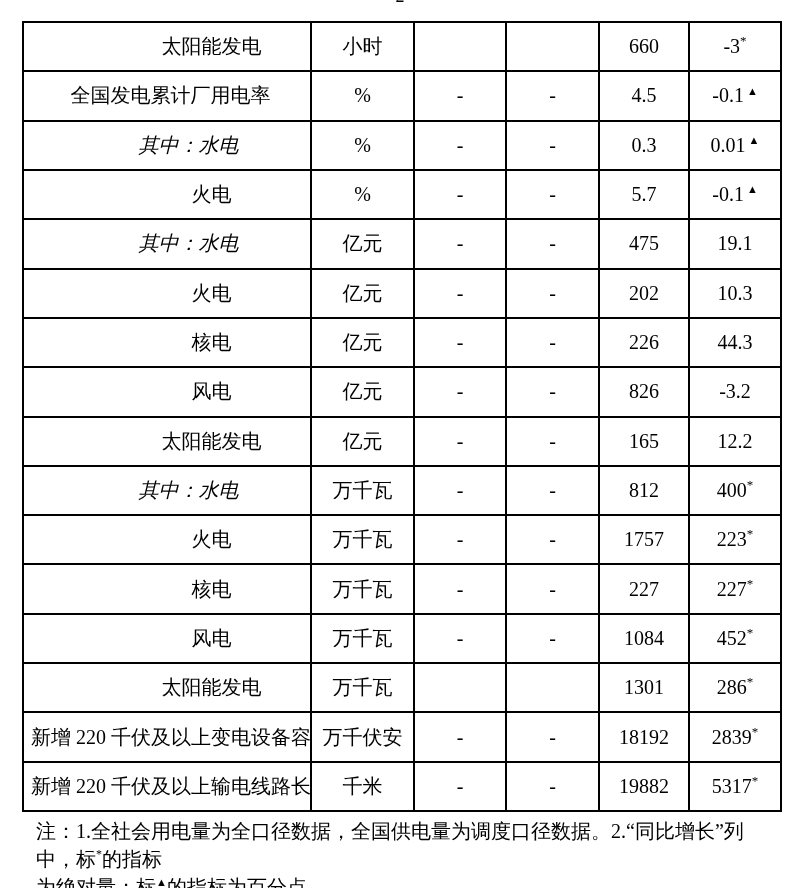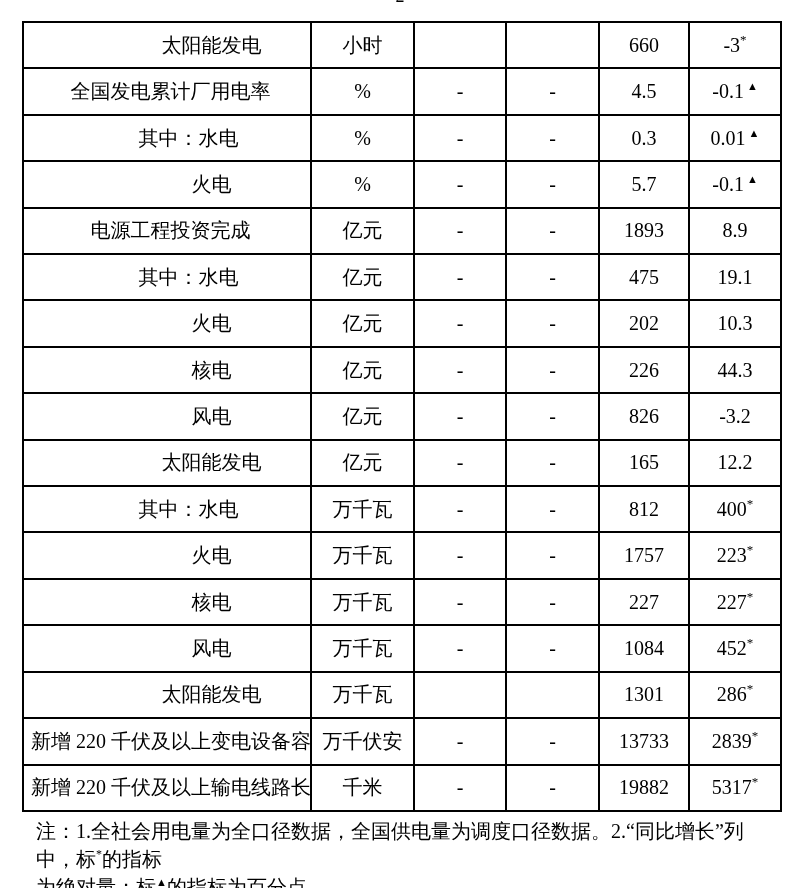--- a/index.html
+++ b/index.html
@@ -35,21 +35,21 @@
     border: 2px solid #000000;
     padding: 0;
     font-size: 20px;
     text-align: center;
     vertical-align: middle;
     overflow: hidden;
     white-space: nowrap;
   }
   td.c-label { text-align: left; }
   td.c-label.ind0 { padding-left: 7px; }
-  td.c-label.ind1 { padding-left: 43px; }
+  td.c-label.ind1 { padding-left: 43px; font-style: italic; }
   td.c-label.ind2 { padding-left: 89px; }
   .chg-sup {
     font-size: 13px;
     vertical-align: super;
     line-height: 0;
   }
   .chg-sup.tri {
     font-size: 11px;
     margin-left: 3px;
   }
@@ -113,28 +113,20 @@
 
   <tr>
     <td class="c-label ind2">火电</td>
     <td class="c-unit">%</td>
     <td class="c-dash d1">-</td>
     <td class="c-dash d2">-</td>
     <td class="c-value">5.7</td>
     <td class="c-change"><span class="chg">-0.1</span><sup class="chg-sup tri">▲</sup></td>
   </tr>
 
-  <tr>
-    <td class="c-label ind0">电源工程投资完成</td>
-    <td class="c-unit">亿元</td>
-    <td class="c-dash d1">-</td>
-    <td class="c-dash d2">-</td>
-    <td class="c-value">1893</td>
-    <td class="c-change"><span class="chg">8.9</span><sup class="chg-sup"></sup></td>
-  </tr>
 
   <tr>
     <td class="c-label ind1">其中：水电</td>
     <td class="c-unit">亿元</td>
     <td class="c-dash d1">-</td>
     <td class="c-dash d2">-</td>
     <td class="c-value">475</td>
     <td class="c-change"><span class="chg">19.1</span><sup class="chg-sup"></sup></td>
   </tr>
 
@@ -219,21 +211,21 @@
     <td class="c-dash d2"></td>
     <td class="c-value">1301</td>
     <td class="c-change"><span class="chg">286</span><sup class="chg-sup">*</sup></td>
   </tr>
 
   <tr>
     <td class="c-label ind0">新增 220 千伏及以上变电设备容量</td>
     <td class="c-unit">万千伏安</td>
     <td class="c-dash d1">-</td>
     <td class="c-dash d2">-</td>
-    <td class="c-value">13733</td>
+    <td class="c-value">18192</td>
     <td class="c-change"><span class="chg">2839</span><sup class="chg-sup">*</sup></td>
   </tr>
 
   <tr>
     <td class="c-label ind0">新增 220 千伏及以上输电线路长度</td>
     <td class="c-unit">千米</td>
     <td class="c-dash d1">-</td>
     <td class="c-dash d2">-</td>
     <td class="c-value">19882</td>
     <td class="c-change"><span class="chg">5317</span><sup class="chg-sup">*</sup></td>

